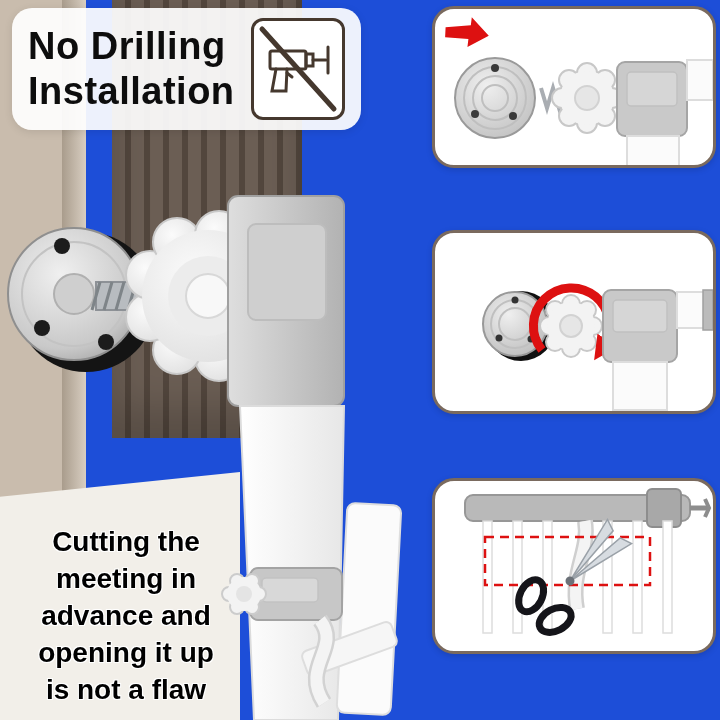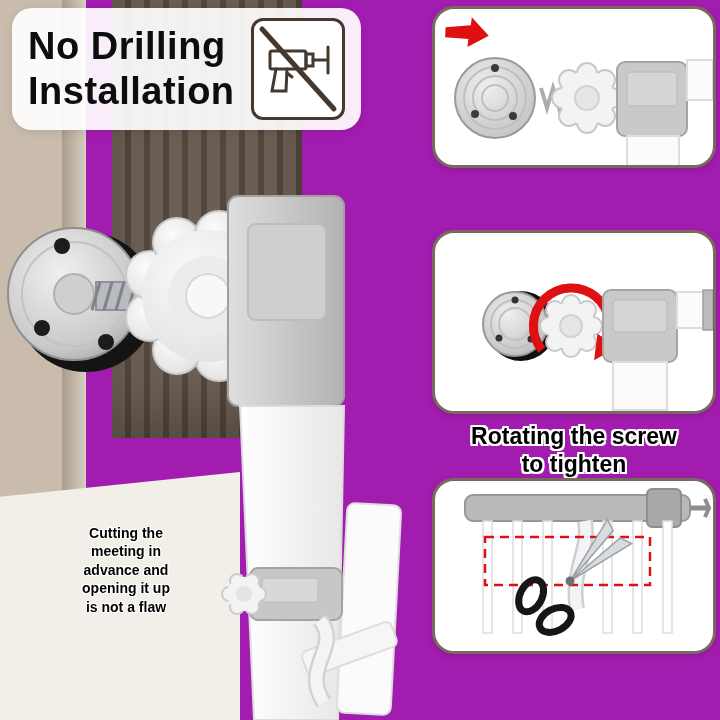--- a/index.html
+++ b/index.html
@@ -1,17 +1,17 @@
 <!DOCTYPE html>
 <html><head>
 <meta charset="utf-8">
 <style>
   html,body{margin:0;padding:0;}
   body{width:720px;height:720px;overflow:hidden;font-family:"Liberation Sans","DejaVu Sans",sans-serif;}
-  .stage{position:relative;width:720px;height:720px;background:#a21caf;overflow:hidden;}
+  .stage{position:relative;width:720px;height:720px;background:#1d4ed8;overflow:hidden;}
 
   
   .wall-left{position:absolute;left:0;top:0;width:62px;height:720px;background:#c9bcad;}
   .corner-shadow{position:absolute;left:62px;top:0;width:24px;height:720px;
     background:linear-gradient(90deg,#a99c8c,#d8cec1);}
   .curtain{position:absolute;left:112px;top:0;width:190px;height:438px;
     background:repeating-linear-gradient(90deg,#6b5e54 0 13px,#52463d 13px 19px);
     box-shadow:inset 0 -30px 40px rgba(0,0,0,.18);}
   .baseboard{position:absolute;left:0;top:472px;width:240px;height:248px;background:#f2efe9;
     clip-path:polygon(0 10%,100% 0,100% 100%,0 100%);}
@@ -32,21 +32,21 @@
   .panel svg{display:block;width:100%;height:100%;}
 
   .caption{position:absolute;left:428px;width:292px;text-align:center;font-weight:800;
     font-size:23px;line-height:1.22;color:#000;white-space:pre-line;
     text-shadow:-2px -2px 0 #fff,2px -2px 0 #fff,-2px 2px 0 #fff,2px 2px 0 #fff,0 -2px 0 #fff,0 2px 0 #fff,-2px 0 0 #fff,2px 0 0 #fff;}
   .cap1{top:174px;}
   .cap2{top:422px;}
   .cap3{top:658px;}
 
   .note{position:absolute;left:26px;top:524px;width:200px;text-align:center;font-weight:800;
-    font-size:14px;line-height:1.32;color:#000;white-space:pre-line;
+    font-size:28px;line-height:1.32;color:#000;white-space:pre-line;
     text-shadow:-1px -1px 0 #fff,1px -1px 0 #fff,-1px 1px 0 #fff,1px 1px 0 #fff;}
 
   .product-main{position:absolute;left:0;top:160px;width:440px;height:560px;}
   .mini{position:absolute;left:192px;top:498px;width:246px;height:222px;}
 </style>
 </head>
 <body>
 
 <div class="stage">
 
@@ -215,22 +215,20 @@
       <path d="M 107 116 A 38 38 0 1 1 168 113" fill="none" stroke="#dd1111" stroke-width="9" marker-end="url(#rotHead)"></path>
       <g>
         <rect x="168" y="56" width="74" height="72" rx="8" fill="#c9c9c9" stroke="#a5a5a5" stroke-width="2"></rect>
         <rect x="178" y="66" width="54" height="32" rx="4" fill="#d6d6d6" stroke="#c0c0c0" stroke-width="1.5"></rect>
         <rect x="242" y="58" width="28" height="36" fill="#fbfbfb" stroke="#dddddd" stroke-width="2"></rect>
         <rect x="268" y="56" width="10" height="40" fill="#bbbbbb" stroke="#a0a0a0" stroke-width="1.5"></rect>
         <rect x="178" y="128" width="54" height="48" fill="#fbfbfb" stroke="#dddddd" stroke-width="2"></rect>
       </g>
     </svg>
   </div>
-  <div class="caption cap2">Rotating the screw
-to tighten</div>
 
   <div class="panel panel3">
     <svg viewBox="0 0 278 170">
       <g>
         <rect x="30" y="14" width="225" height="26" rx="8" fill="#b9b9b9" stroke="#979797" stroke-width="2"></rect>
         <rect x="212" y="8" width="34" height="38" rx="5" fill="#a8a8a8" stroke="#8d8d8d" stroke-width="2"></rect>
         <line x1="255" y1="27" x2="274" y2="27" stroke="#8d8d8d" stroke-width="5"></line>
         <path d="M270 18 L274 27 L270 36" fill="none" stroke="#8d8d8d" stroke-width="4"></path>
       </g>
       <g fill="#ffffff" stroke="#dddddd" stroke-width="1.5">

